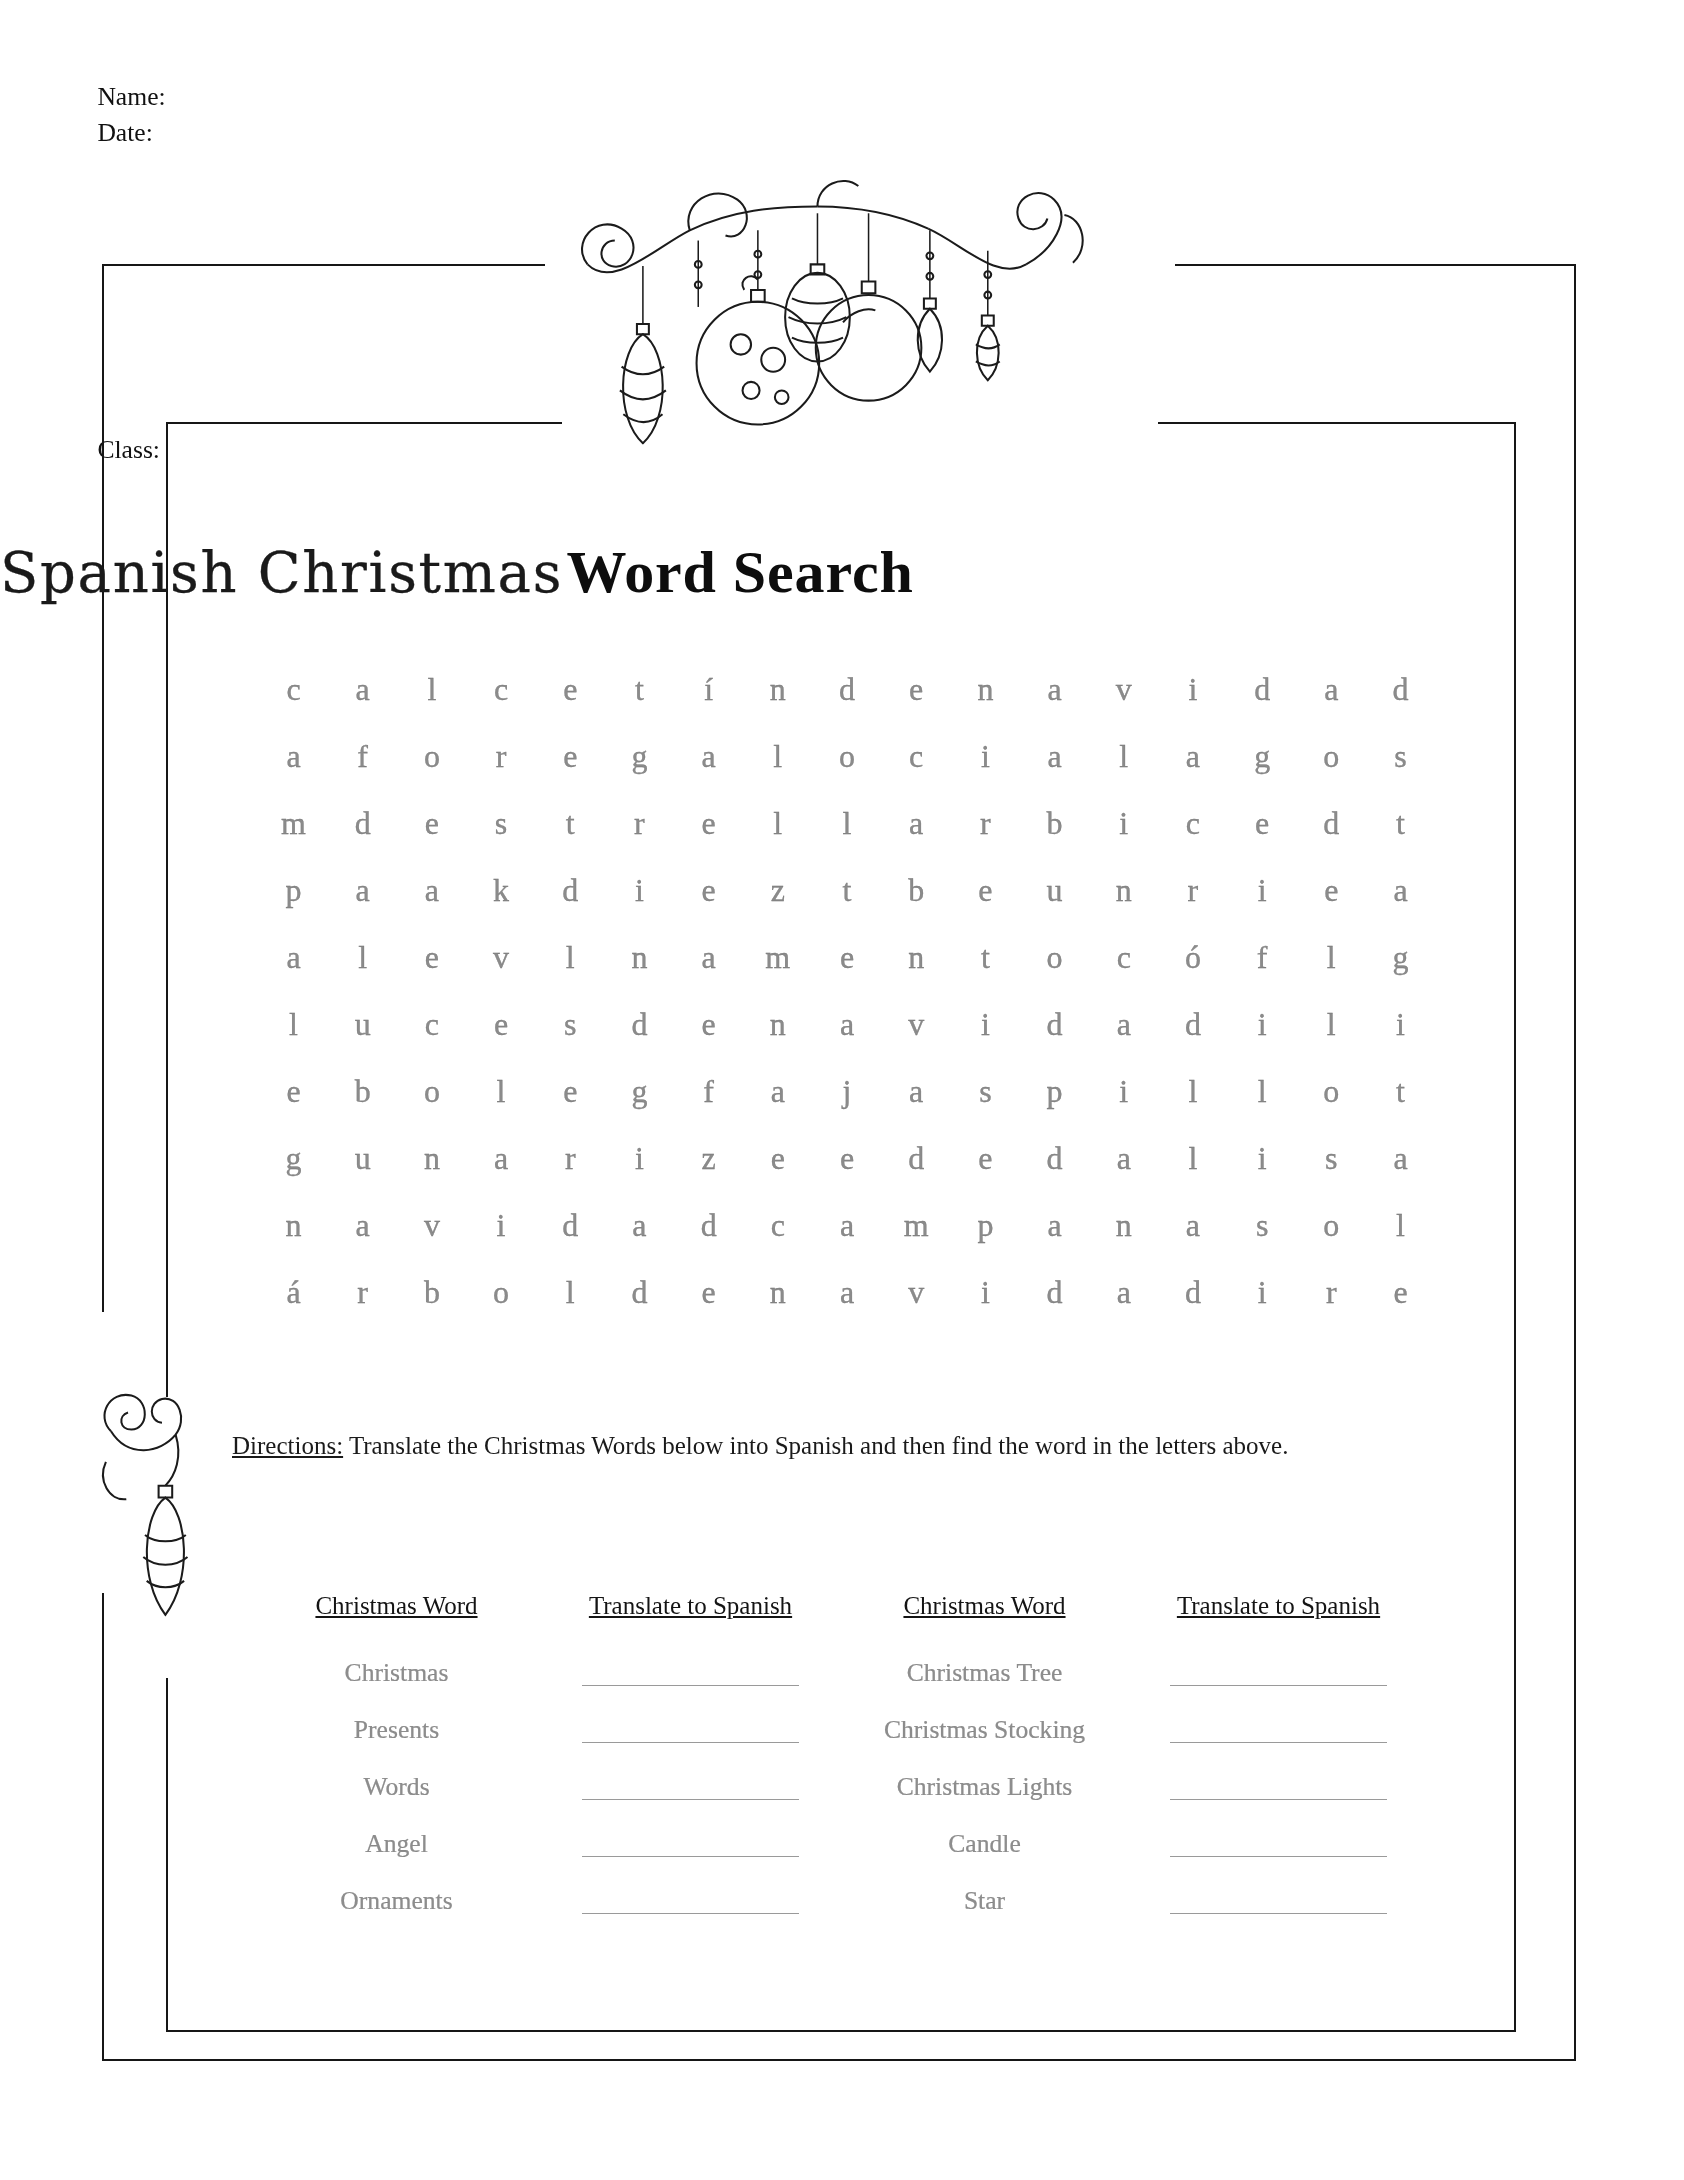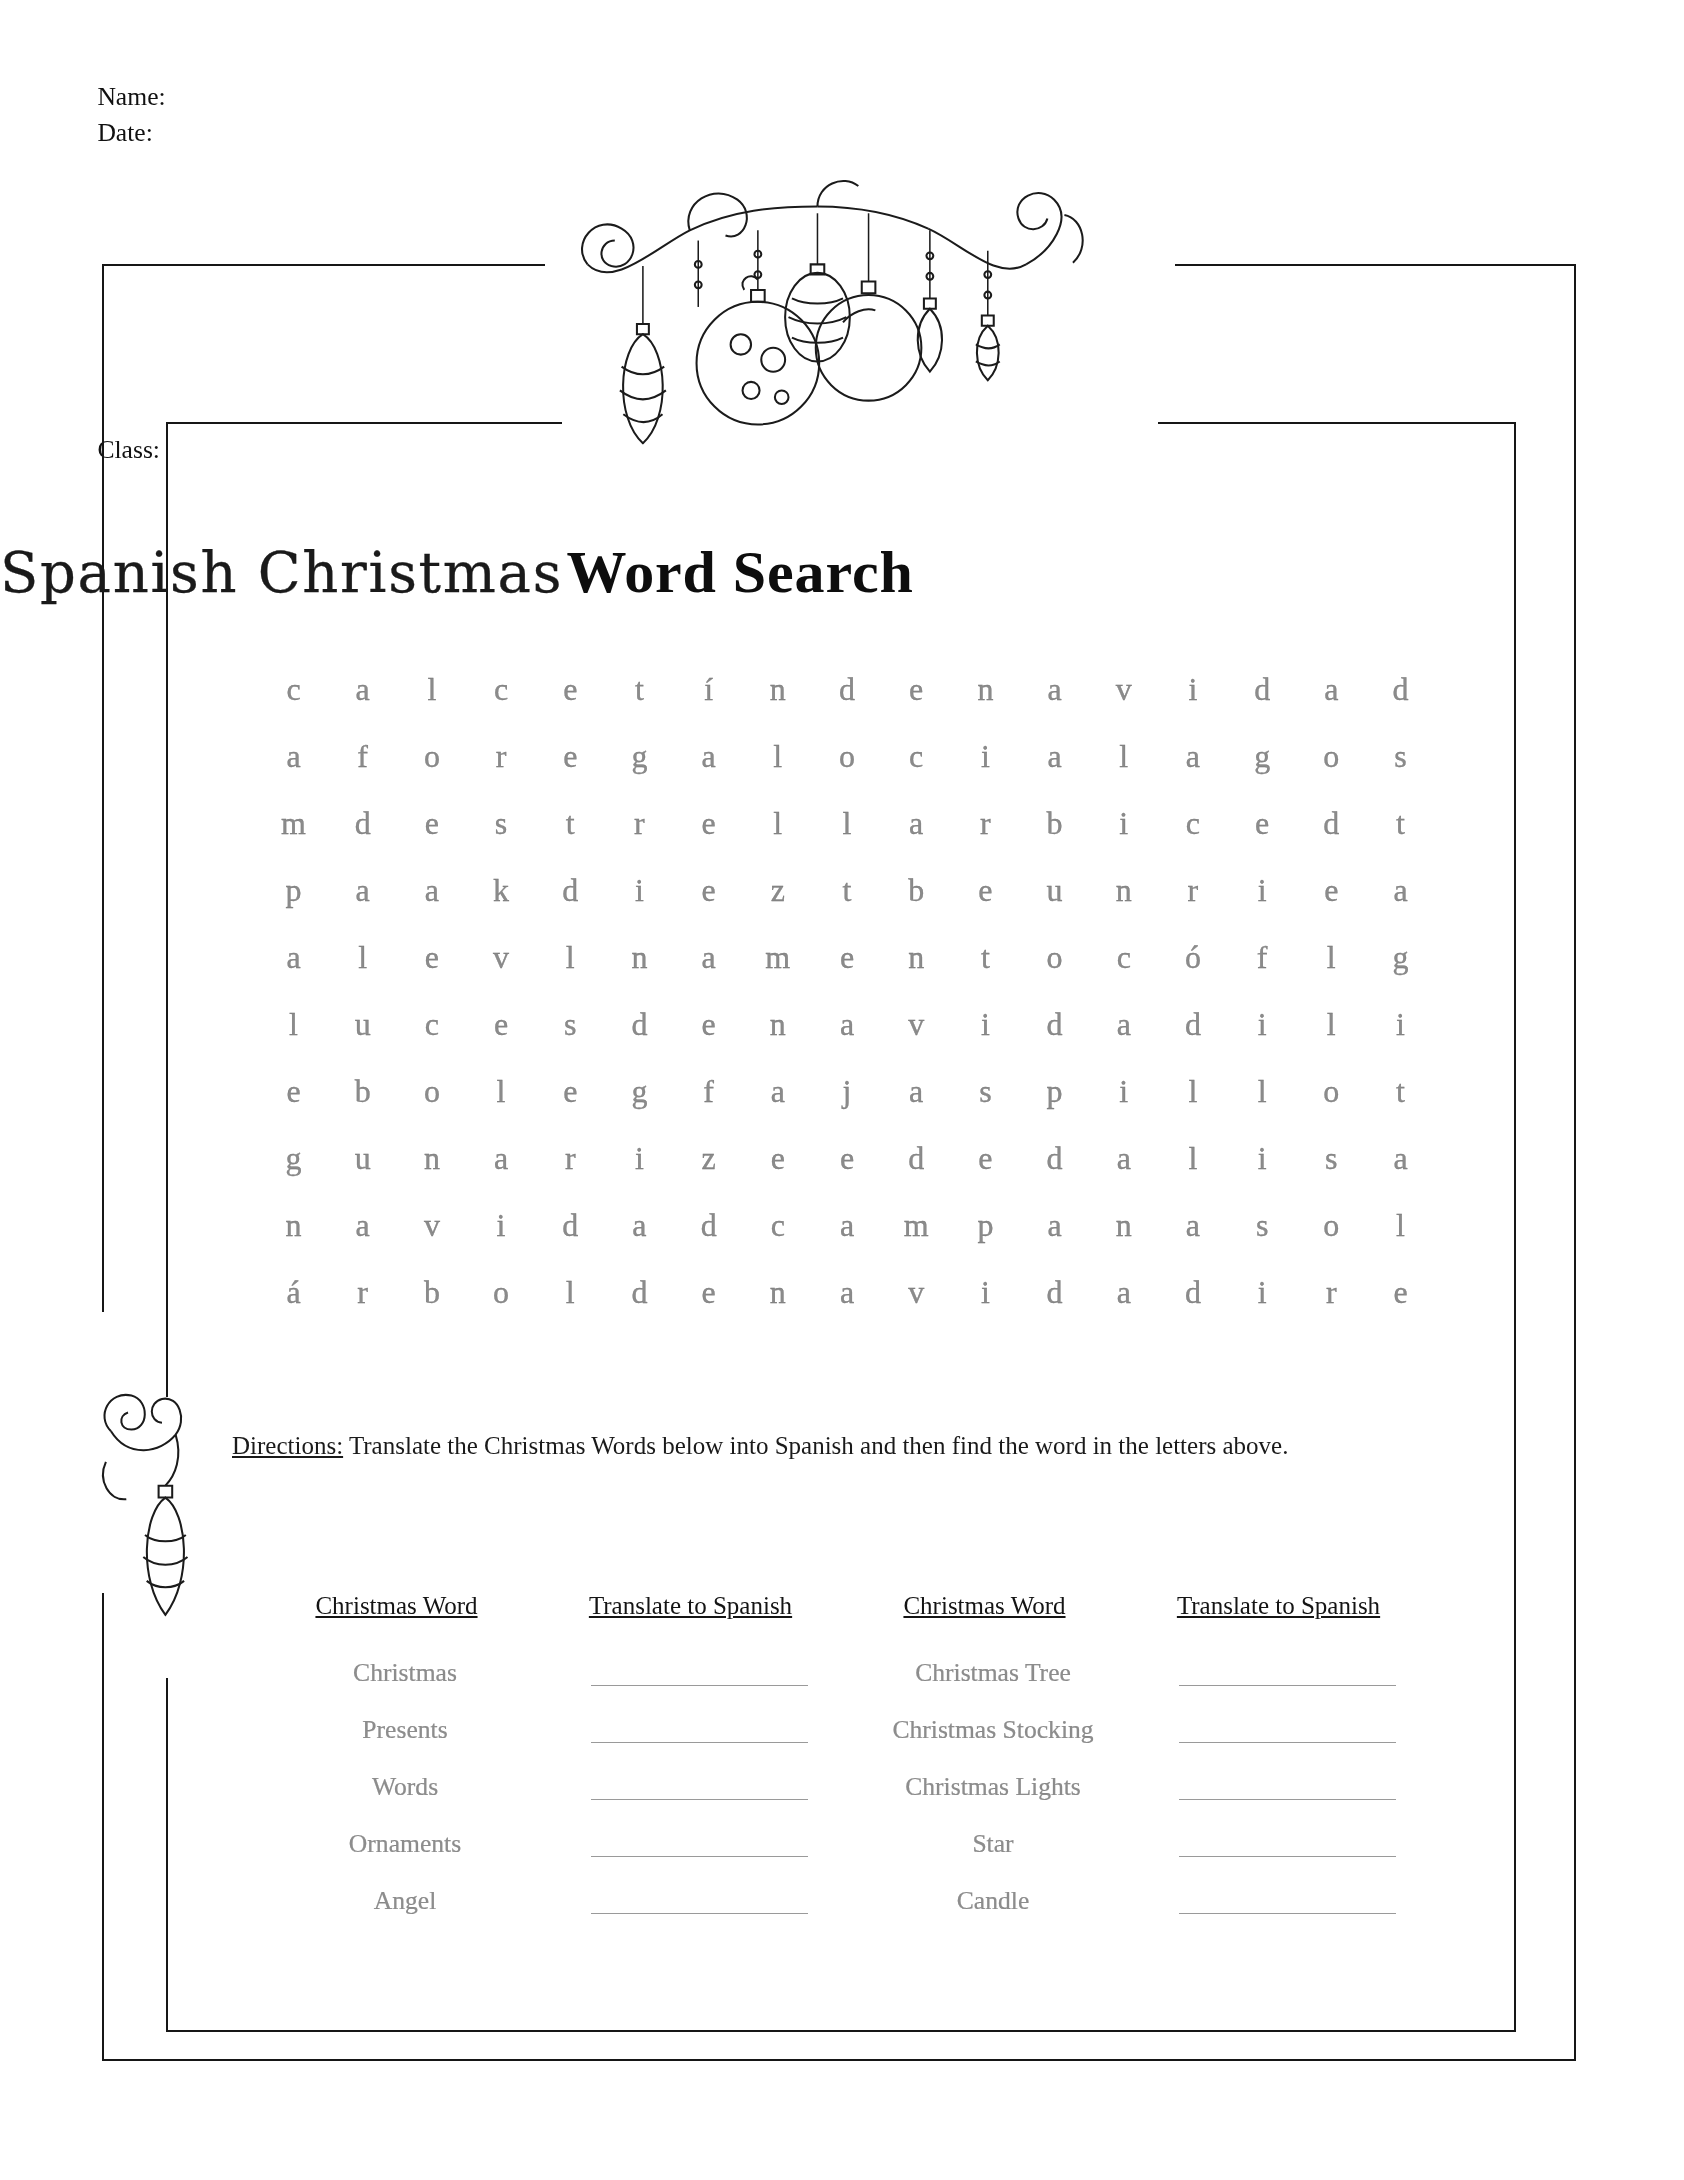--- a/index.html
+++ b/index.html
@@ -158,21 +158,20 @@
     text-align: center;
     text-decoration: underline;
     color: #141414;
   }
   .col-word { width: 281px; }
   .col-blank { width: 307px; }
   .wt-row {
     display: flex;
     align-items: center;
     height: 57px;
-    justify-content: center;
   }
   .cell-word {
     width: 281px;
     text-align: center;
     font-size: 25.6px;
     color: #8d8d8d;
     -webkit-text-stroke: 0.2px #7a7a7a;
   }
   .cell-blank {
     width: 307px;
@@ -516,33 +515,33 @@
     <div class="cell-word">Words</div>
     <div class="cell-blank">
         <span class="blank-line"></span>
       </div>
     <div class="cell-word">Christmas Lights</div>
     <div class="cell-blank">
         <span class="blank-line"></span>
       </div>
   </div>
   <div class="wt-row">
+    <div class="cell-word">Angel</div>
+    <div class="cell-blank">
+        <span class="blank-line"></span>
+      </div>
+    <div class="cell-word">Candle</div>
+    <div class="cell-blank">
+        <span class="blank-line"></span>
+      </div>
+  </div>
+  <div class="wt-row">
     <div class="cell-word">Ornaments</div>
     <div class="cell-blank">
         <span class="blank-line"></span>
       </div>
     <div class="cell-word">Star</div>
     <div class="cell-blank">
         <span class="blank-line"></span>
       </div>
   </div>
-  <div class="wt-row">
-    <div class="cell-word">Angel</div>
-    <div class="cell-blank">
-        <span class="blank-line"></span>
-      </div>
-    <div class="cell-word">Candle</div>
-    <div class="cell-blank">
-        <span class="blank-line"></span>
-      </div>
-  </div>
 </div>
 
 
 </body></html>

